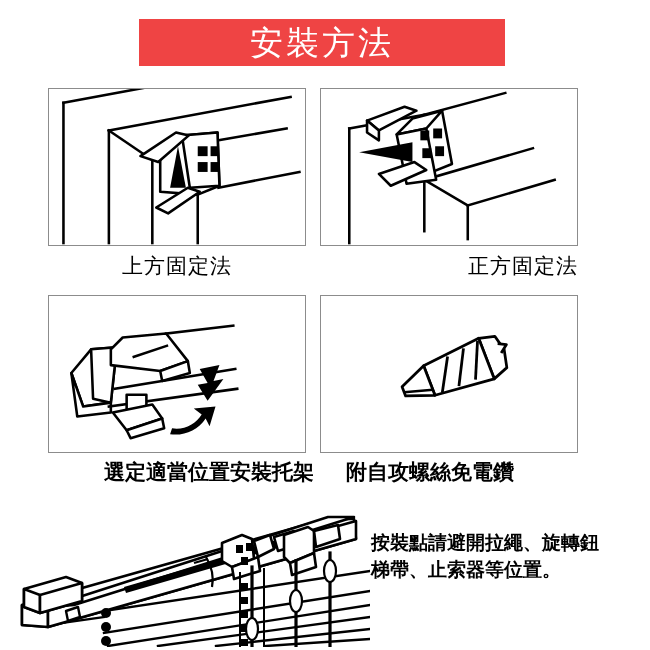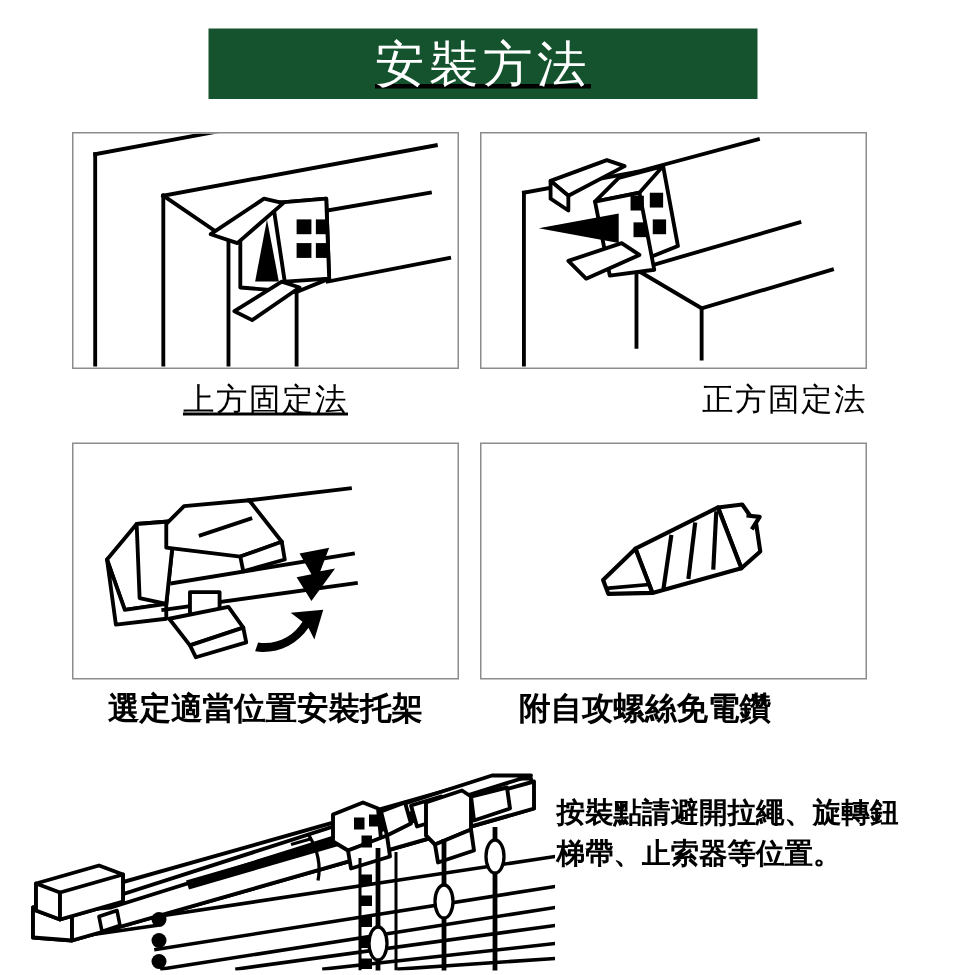--- a/index.html
+++ b/index.html
@@ -16,25 +16,24 @@
     color: #000000;
   }
 
   
   #title-banner {
     position: absolute;
     left: 139px;
     top: 19px;
     width: 366px;
     height: 47px;
-    background: #14532d;
+    background: #ef4444;
     display: flex;
     align-items: center;
     justify-content: center;
-    text-decoration: underline;
   }
   #title-banner .title-text {
     color: #ffffff;
     font-size: 33px;
     font-weight: 400;
     letter-spacing: 3px;
     line-height: 1;
     font-family: "DejaVu Sans", "Liberation Sans", sans-serif;
   }
 
@@ -54,23 +53,23 @@
   .panel svg { display: block; width: 100%; height: 100%; }
 
   .panel-caption {
     position: absolute;
     text-align: center;
     font-size: 21px;
     line-height: 28px;
     white-space: nowrap;
     letter-spacing: 1px;
   }
-  #caption-1 { left: 48px;  top: 252px; width: 258px; text-decoration: underline; }
+  #caption-1 { left: 48px;  top: 252px; width: 258px; }
   #caption-2 { left: 320px; top: 252px; width: 258px; text-align: right; }
-  #caption-3 { left: 40px;  top: 458px; width: 274px; font-weight: bold; letter-spacing: 0px; }
+  #caption-3 { left: 40px;  top: 458px; width: 274px; font-weight: bold; letter-spacing: 0px; text-align: right; }
   #caption-4 { left: 301px; top: 458px; width: 258px; font-weight: bold; letter-spacing: 0px; }
 
   
   #blind-illustration {
     position: absolute;
     left: 8px;
     top: 505px;
     width: 362px;
     height: 142px;
   }

